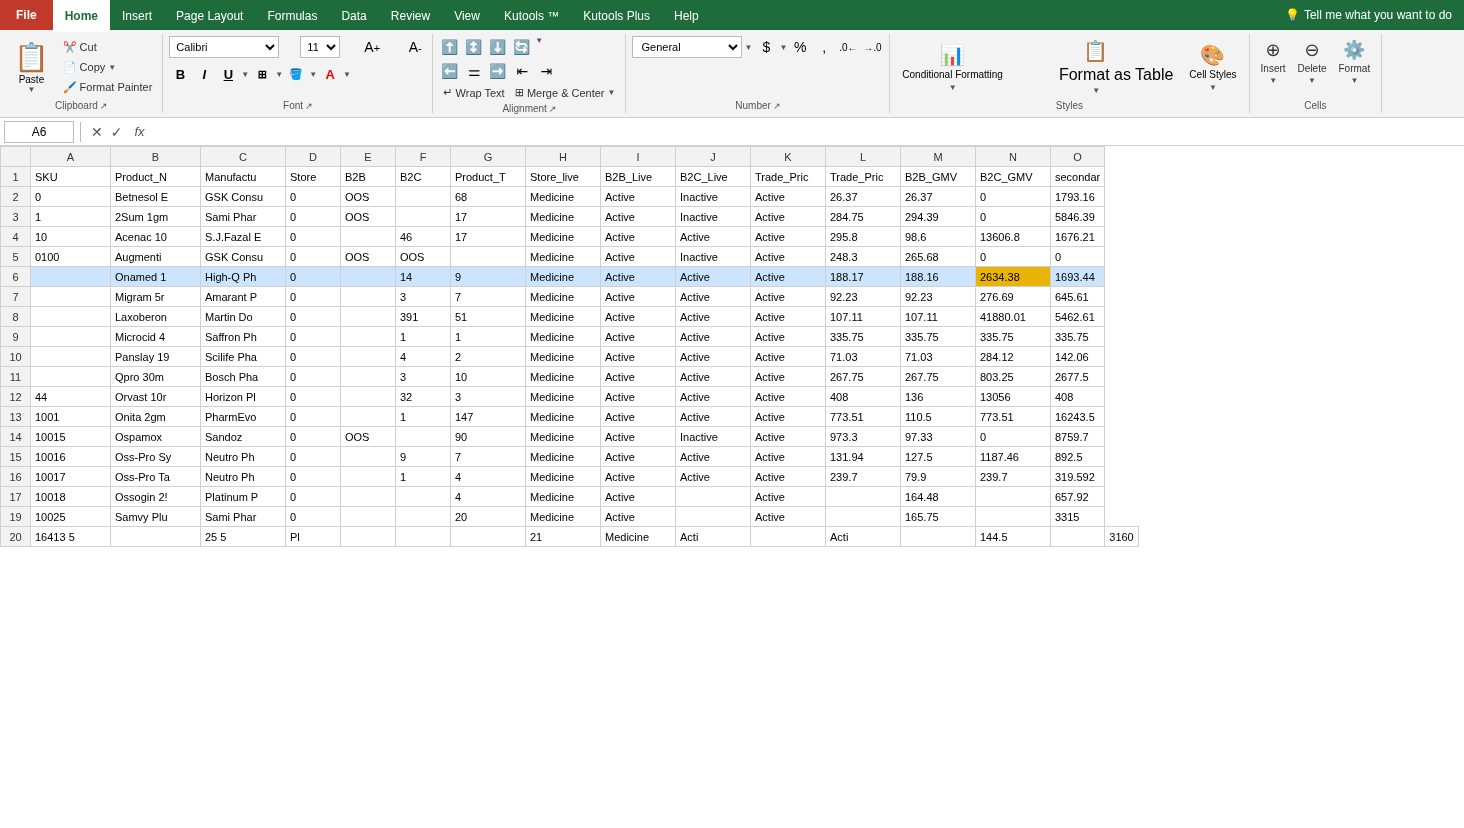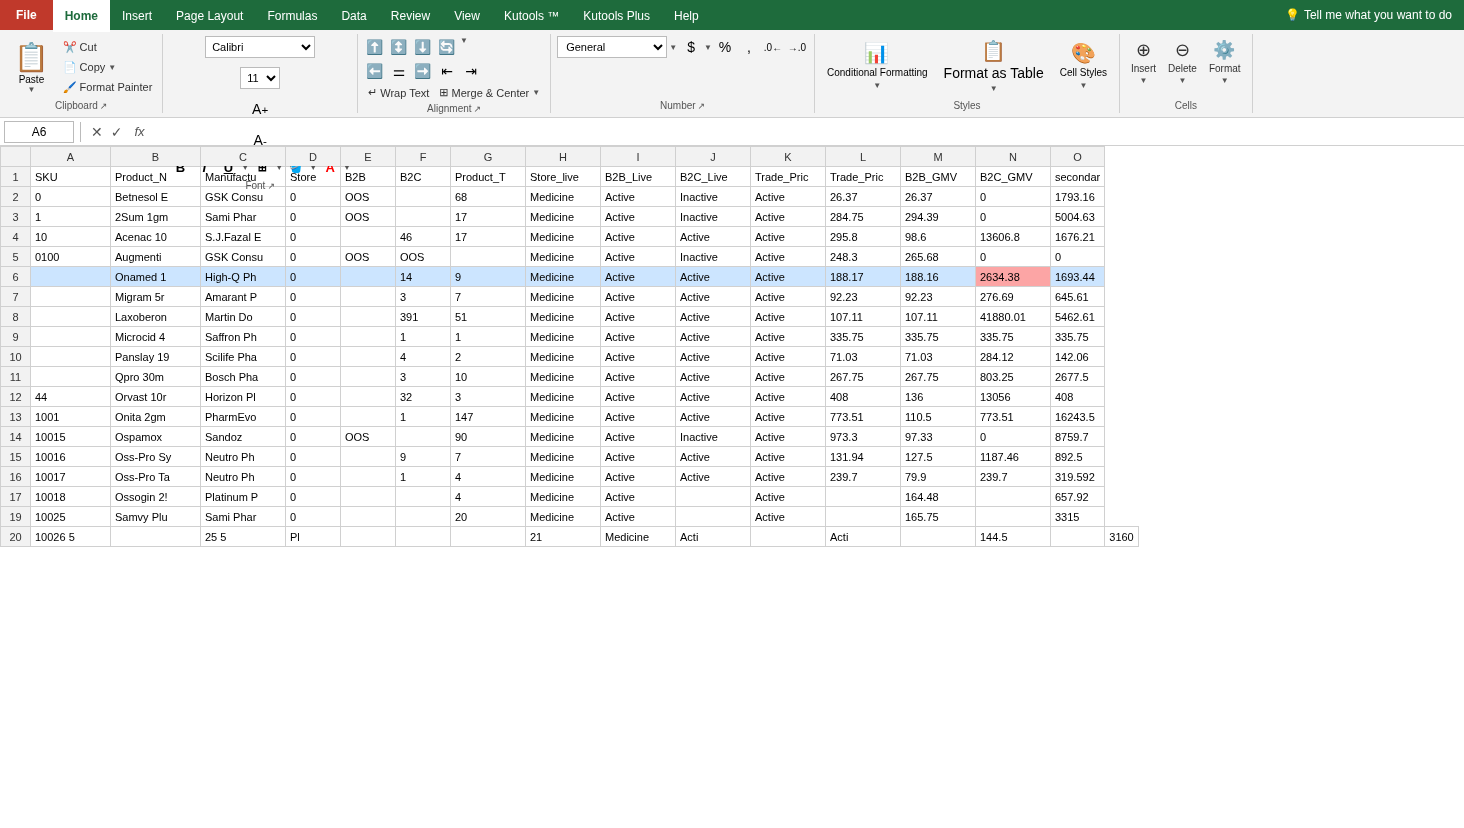--- a/index.html
+++ b/index.html
@@ -113,23 +113,22 @@
       padding: 4px 8px;
       cursor: pointer;
       border-radius: 3px;
     }
     .paste-icon { font-size: 28px; }
 
     
     .font-row {
       display: flex;
       align-items: center;
-      gap: 9px;
+      gap: 21px;
       margin-bottom: 2px;
-      flex-direction: column;
     }
     .font-select {
       height: 22px;
       font-size: 11px;
       border: 1px solid #bbb;
       background: #fff;
       padding: 0 2px;
       width: 110px;
       cursor: pointer;
     }
@@ -499,21 +498,21 @@
 
   <div class="ribbon-group">
     <div class="styles-group-inner">
       <div class="style-big-btn">
         <div style="font-size:20px;">📊</div>
         <div style="font-size:10px;text-align:right;line-height:1.2;">Conditional Formatting</div>
         <span class="dropdown-arrow">▼</span>
       </div>
       <div class="style-big-btn">
         <div style="font-size:20px;">📋</div>
-        <div style="font-size:14px;text-align:right;line-height:1.2;">Format as Table</div>
+        <div style="font-size:16px;text-align:right;line-height:1.2;margin-left:40px;">Format as Table</div>
         <span class="dropdown-arrow">▼</span>
       </div>
       <div class="style-big-btn">
         <div style="font-size:20px;">🎨</div>
         <div style="font-size:10px;text-align:center;line-height:1.2;">Cell Styles</div>
         <span class="dropdown-arrow">▼</span>
       </div>
     </div>
     <div class="ribbon-group-label">
       <span>Styles</span>
@@ -626,21 +625,21 @@
             <td>OOS</td>
             <td></td>
             <td>17</td>
             <td>Medicine</td>
             <td>Active</td>
             <td>Inactive</td>
             <td>Active</td>
             <td>284.75</td>
             <td>294.39</td>
             <td>0</td>
-            <td>5004.63</td>
+            <td>5846.39</td>
           </tr>
           <tr>
             <td class="row-num">4</td>
             <td>10</td>
             <td>Acenac 10</td>
             <td>S.J.Fazal E</td>
             <td>0</td>
             <td></td>
             <td>46</td>
             <td>17</td>
@@ -679,21 +678,21 @@
             <td style="background: rgb(204, 229, 255);">0</td>
             <td style="background: rgb(204, 229, 255);"></td>
             <td style="background: rgb(204, 229, 255);">14</td>
             <td style="background: rgb(204, 229, 255);">9</td>
             <td style="background: rgb(204, 229, 255);">Medicine</td>
             <td style="background: rgb(204, 229, 255);">Active</td>
             <td style="background: rgb(204, 229, 255);">Active</td>
             <td style="background: rgb(204, 229, 255);">Active</td>
             <td style="background: rgb(204, 229, 255);">188.17</td>
             <td style="background: rgb(204, 229, 255);">188.16</td>
-            <td style="background: #fca5a5; margin-top: 36px;">2634.38</td>
+            <td style="background: #eab308; margin-top: 36px;">2634.38</td>
             <td style="background: rgb(204, 229, 255);">1693.44</td>
           </tr>
           <tr>
             <td class="row-num">7</td>
             <td></td>
             <td>Migram 5r</td>
             <td>Amarant P</td>
             <td>0</td>
             <td></td>
             <td>3</td>
@@ -900,21 +899,21 @@
             <td>Active</td>
             <td></td>
             <td>Active</td>
             <td></td>
             <td>165.75</td>
             <td></td>
             <td>3315</td>
           </tr>
           <tr>
             <td class="row-num">20</td>
-            <td>10026 5</td>
+            <td>16413 5</td>
             <td></td>
             <td>25 5</td>
             <td>Pl</td>
             <td></td>
             <td></td>
             <td></td>
             <td>21</td>
             <td>Medicine</td>
             <td>Acti</td>
             <td></td>

